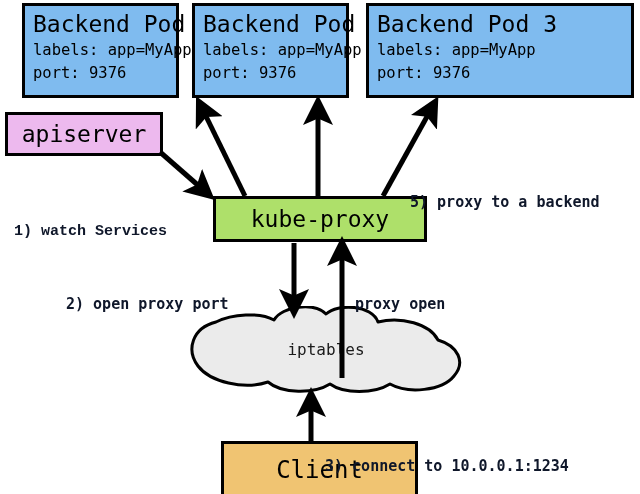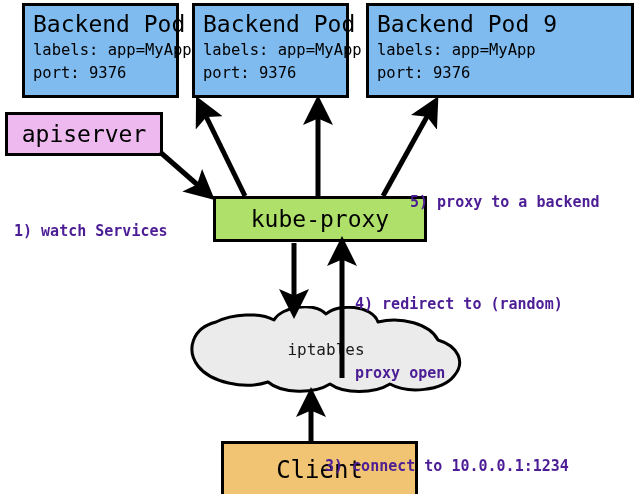--- a/index.html
+++ b/index.html
@@ -90,21 +90,21 @@
     font-family: "DejaVu Sans Mono", monospace;
     color: #1a1a1a;
     pointer-events: none;
   }
   .step {
     position: absolute;
     font-family: "DejaVu Sans Mono", monospace;
     font-weight: bold;
     font-size: 15px;
     line-height: 23px;
-    color: #4c1d95;
+    color: #0f172a;
     white-space: pre;
   }
   svg.arrows {
     position: absolute;
     left: 0;
     top: 0;
     width: 640px;
     height: 494px;
     pointer-events: none;
   }
@@ -120,21 +120,21 @@
     <div class="pod-line">port: 9376</div>
   </div>
 
   <div class="node pod" style="left:192px; top:3px; width:157px; height:95px;">
     <div class="pod-title">Backend Pod 2</div>
     <div class="pod-line">labels: app=MyApp</div>
     <div class="pod-line">port: 9376</div>
   </div>
 
   <div class="node pod" style="left:366px; top:3px; width:268px; height:95px;">
-    <div class="pod-title">Backend Pod 9</div>
+    <div class="pod-title">Backend Pod 3</div>
     <div class="pod-line">labels: app=MyApp</div>
     <div class="pod-line">port: 9376</div>
   </div>
 
   <div class="node kubeproxy" style="left:213px; top:196px; width:214px; height:46px;">
     <div class="kubeproxy-label">kube-proxy</div>
   </div>
 
   <div class="node apiserver" style="left:5px; top:112px; width:158px; height:44px;">
     <div class="apiserver-label">apiserver</div>
@@ -176,33 +176,33 @@
 
     <line x1="383" y1="196" x2="434" y2="104" stroke="#000000" stroke-width="5" marker-end="url(#ah)"></line>
 
     <line x1="294" y1="243" x2="294" y2="310" stroke="#000000" stroke-width="5" marker-end="url(#ah)"></line>
 
     <line x1="342" y1="378" x2="342" y2="245" stroke="#000000" stroke-width="5" marker-end="url(#ah)"></line>
 
     <line x1="311" y1="441" x2="311" y2="396" stroke="#000000" stroke-width="5" marker-end="url(#ah)"></line>
   </svg>
 
-  <div class="step" style="left:14px; top:174px;">
+  <div class="step" style="left:14px; top:174px;font-family:Liberation Mono, monospace;">
     <div>1) watch Services</div>
   </div>
 
   <div class="step" style="left:66px; top:247px;">
+    <div>2) open proxy port</div>
   </div>
 
   <div class="step" style="left:325px; top:409px;">
     <div>3) connect to 10.0.0.1:1234</div>
   </div>
 
   <div class="step" style="left:355px; top:247px;">
-    <div>4) redirect to (random)</div>
     <div>proxy open</div>
   </div>
 
   <div class="step" style="left:410px; top:145px;">
     <div>5) proxy to a backend</div>
   </div>
 
 </div>
 
 </body></html>

